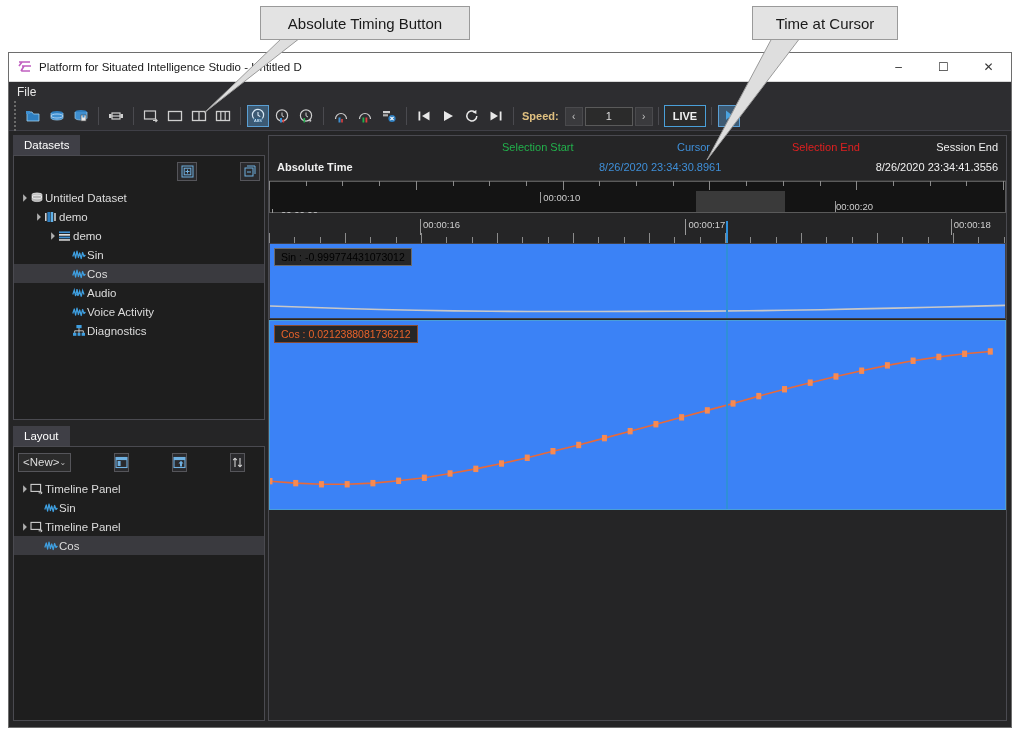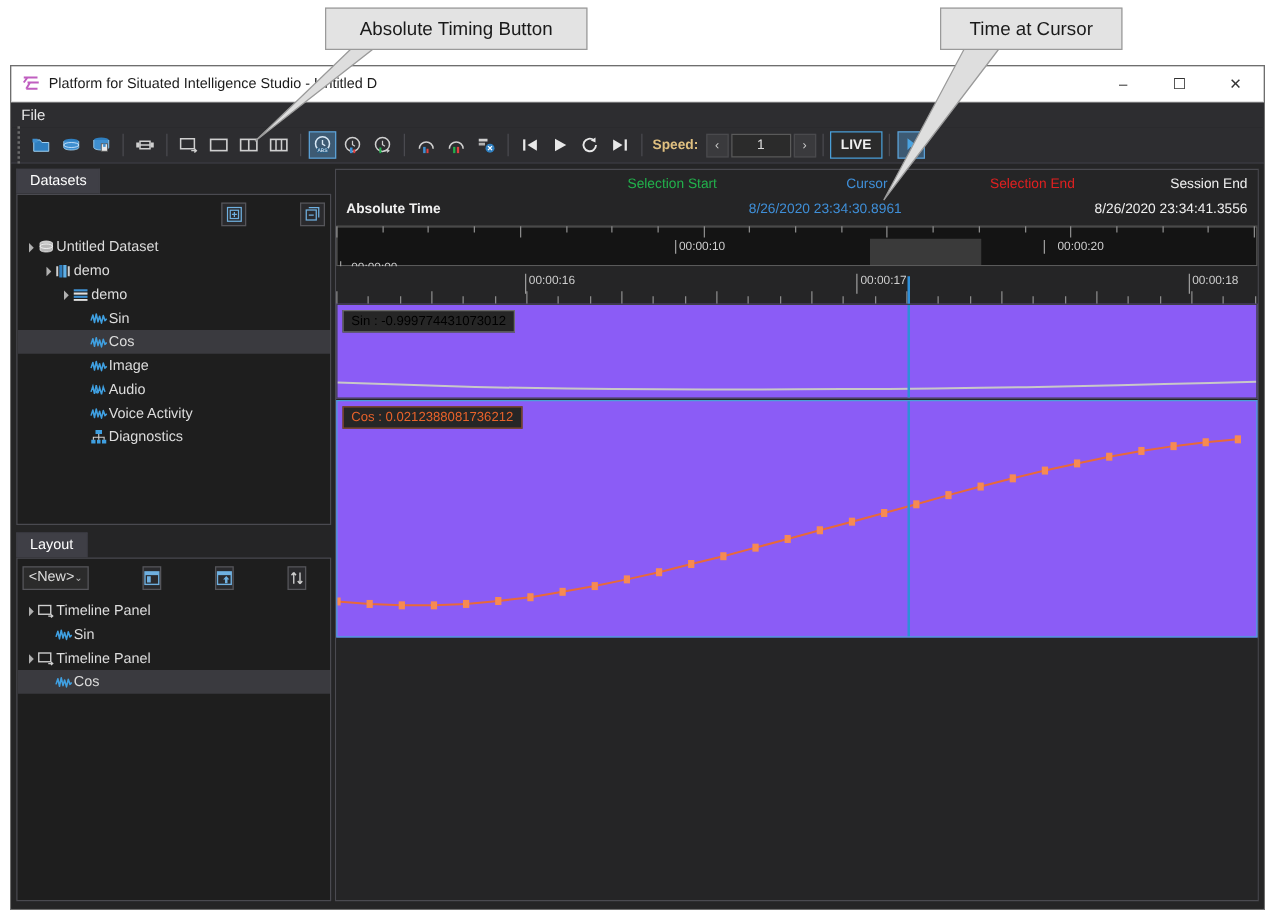--- a/index.html
+++ b/index.html
@@ -86,21 +86,21 @@
   .combo-arrow{margin-left:auto;padding-right:4px;font-size:8px;color:#bbb;}
   
   .vis-panel{flex:1;background:#252526;border:1px solid #4a4a50;box-sizing:border-box;display:flex;flex-direction:column;min-height:0;}
   .time-header{height:44px;position:relative;flex:0 0 44px;background:#252526;}
   .th-label{position:absolute;font-size:11px;white-space:nowrap;}
   .nav-ruler{height:32px;position:relative;flex:0 0 32px;background:#2b2b2b;border-top:1px solid #3a3a3a;}
   .nav-inner{position:absolute;left:0;top:0;right:0;bottom:0;background:#141414;border:1px solid #5a5a5a;box-sizing:border-box;}
   .detail-ruler{height:30px;position:relative;flex:0 0 30px;background:#252526;}
   .tick{position:absolute;width:1px;background:#8a8a8a;}
   .tick-label{position:absolute;font-size:9.5px;color:#cfcfcf;white-space:nowrap;}
-  .tl-panel{position:relative;background:#8b5cf6;border:1px solid #3f6f8f;box-sizing:border-box;margin:0 0 1px 0;}
+  .tl-panel{position:relative;background:#3b82f6;border:1px solid #3f6f8f;box-sizing:border-box;margin:0 0 1px 0;}
   .tl-panel.selected{border:1px solid #4a9fd8;}
   .legend{
     position:absolute;left:4px;top:4px;background:#262626;border:1px solid #6a6a6a;
     font-size:10.5px;padding:2px 6px;white-space:nowrap;z-index:5;
   }
   .cursor-line{position:absolute;width:2px;background:#2f8fd8;top:0;bottom:0;z-index:4;}
   svg{display:block;}
 </style>
 </head>
 <body>
@@ -370,29 +370,20 @@
               <span>Sin</span>
             </div>
             <div class="node sel" style="padding-left: 46px;">
               <span class="arrow"></span>
               <span class="nicon">
                 <svg width="14" height="14" viewBox="0 0 14 14">
                   <path d="M0.8 8.5 L2.3 4 L3.6 10 L5 3.2 L6.4 9.5 L7.7 5 L9.2 10.5 L10.6 4.5 L12 8.5 L13.4 7" fill="none" stroke="#3f9fe0" stroke-width="1.25" stroke-linejoin="round"></path>
                 </svg>
               </span>
               <span>Cos</span>
-            </div>
-            <div class="node" style="padding-left: 46px;">
-              <span class="arrow"></span>
-              <span class="nicon">
-                <svg width="14" height="14" viewBox="0 0 14 14">
-                  <path d="M0.8 8.5 L2.3 4 L3.6 10 L5 3.2 L6.4 9.5 L7.7 5 L9.2 10.5 L10.6 4.5 L12 8.5 L13.4 7" fill="none" stroke="#3f9fe0" stroke-width="1.25" stroke-linejoin="round"></path>
-                </svg>
-              </span>
-              <span>Image</span>
             </div>
             <div class="node" style="padding-left: 46px;">
               <span class="arrow"></span>
               <span class="nicon">
                 <svg width="14" height="14" viewBox="0 0 14 14">
                   <path d="M0.8 8.5 L2.3 4 L3.6 10 L5 3.2 L6.4 9.5 L7.7 5 L9.2 10.5 L10.6 4.5 L12 8.5" fill="none" stroke="#3f9fe0" stroke-width="1.2"></path>
                   <path d="M2.5 8.5h1.5l2 1.8V6.5L4 8.5" fill="#3f9fe0"></path>
                 </svg>
               </span>
               <span>Audio</span>
@@ -547,21 +538,21 @@
             <div class="tick" style="left: 64.74%; top: 0px; height: 5px;"></div>
             <div class="tick" style="left: 69.72%; top: 0px; height: 5px;"></div>
             <div class="tick" style="left: 74.7%; top: 0px; height: 5px;"></div>
             <div class="tick" style="left: 79.68%; top: 0px; height: 9px;"></div>
             <div class="tick" style="left: 84.66%; top: 0px; height: 5px;"></div>
             <div class="tick" style="left: 89.64%; top: 0px; height: 5px;"></div>
             <div class="tick" style="left: 94.62%; top: 0px; height: 5px;"></div>
             <div class="tick" style="left: 99.6%; top: 0px; height: 9px;"></div>
             <div class="tick-label" style="left: 0.4%; top: 11px; padding-left: 8px; border-left: 1px solid rgb(154, 154, 154); margin-top: 17px;">00:00:00</div>
             <div class="tick-label" style="left: 36.8%; top: 11px; padding-left: 2px; border-left: 1px solid rgb(154, 154, 154);">00:00:10</div>
-            <div class="tick-label" style="left: 76.8%; top: 11px; padding-left: 10px; border-left: 1px solid rgb(154, 154, 154);">00:00:20</div>
+            <div class="tick-label" style="left: 76.8%; top: 20px; padding-left: 0; border-left: 1px solid rgb(154, 154, 154);">00:00:20</div>
             <div style="position: absolute; top: 10px; bottom: 1px; background: rgb(58, 58, 58); left: 58%; width: 12%;"></div>
           </div>
 
         <div class="detail-ruler" id="detail-ruler">
             <div class="tick" style="left: 0%; bottom: 0px; height: 10px;"></div>
             <div class="tick" style="left: 3.43793%; bottom: 0px; height: 6px;"></div>
             <div class="tick" style="left: 6.87586%; bottom: 0px; height: 6px;"></div>
             <div class="tick" style="left: 10.3138%; bottom: 0px; height: 10px;"></div>
             <div class="tick" style="left: 13.7517%; bottom: 0px; height: 6px;"></div>
             <div class="tick" style="left: 17.1897%; bottom: 0px; height: 6px;"></div>

